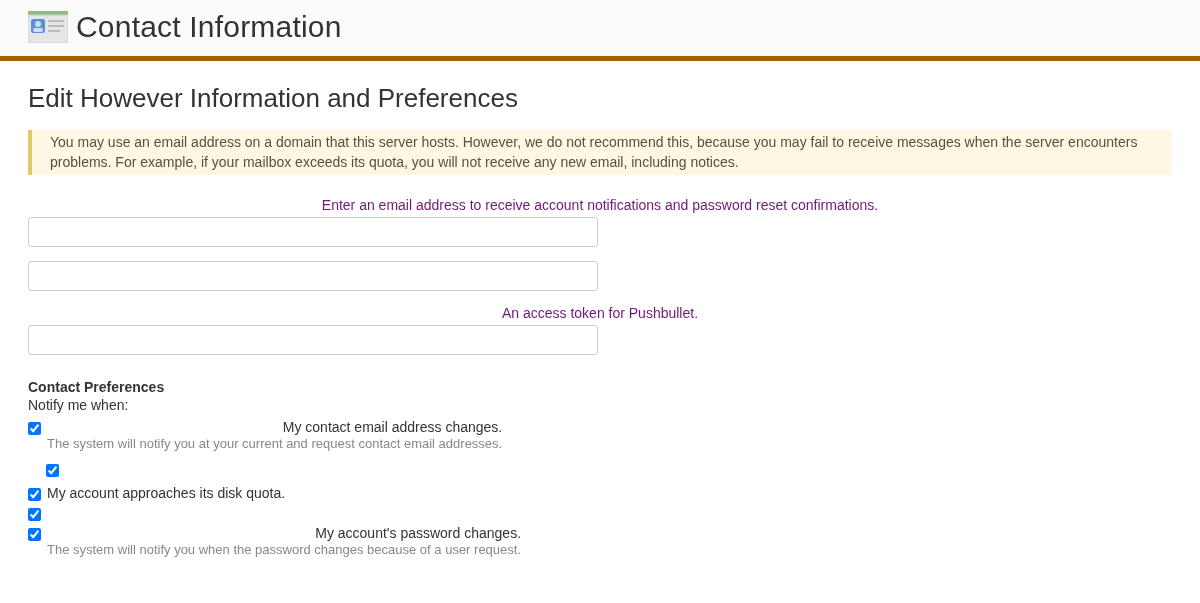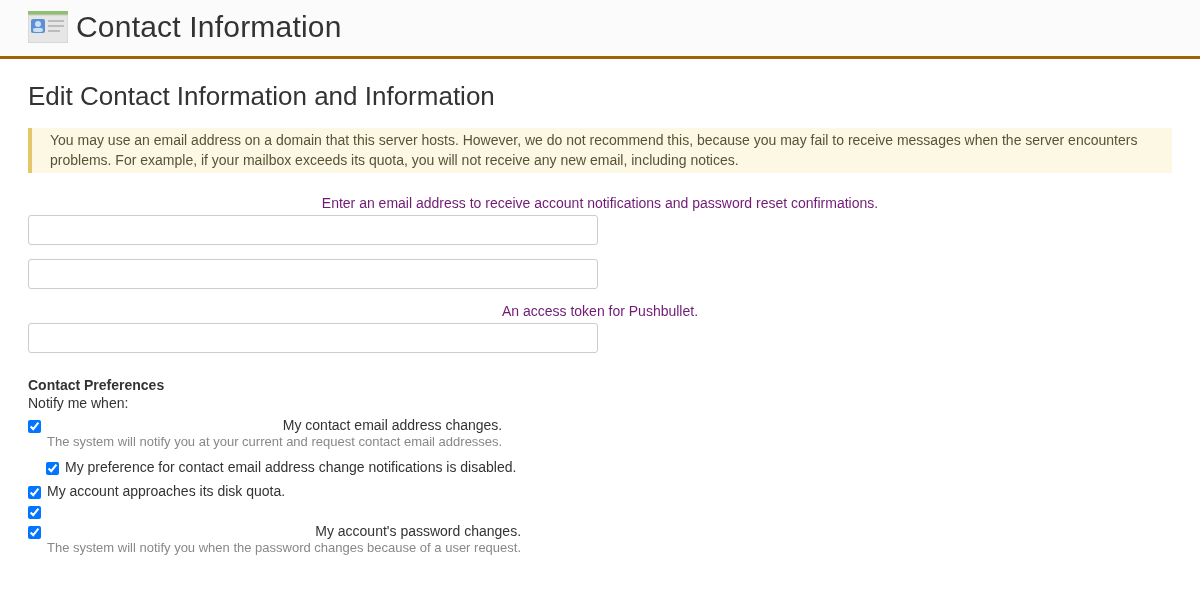--- a/index.html
+++ b/index.html
@@ -9,21 +9,21 @@
     font-family: -apple-system, "Segoe UI", "Helvetica Neue", Arial, sans-serif;
     font-size: 14px;
     color: #333;
     background: #fff;
     width: 1200px;
   }
   .page-header {
     display: flex;
     align-items: center;
     padding: 10px 28px 12px 28px;
-    border-bottom: 3px solid #a16207;
+    border-bottom: 5px solid #a16207;
     background: #fbfbfb;
   }
   .page-header .page-icon {
     width: 40px;
     height: 32px;
     margin-right: 8px;
     flex: 0 0 auto;
   }
   .page-header h1 {
     margin: 0;
@@ -118,21 +118,21 @@
       <rect x="20" y="9" width="16" height="2" fill="#bbb"></rect>
       <rect x="20" y="14" width="16" height="2" fill="#bbb"></rect>
       <rect x="20" y="19" width="12" height="2" fill="#bbb"></rect>
     </svg>
   </span>
   <h1>Contact Information</h1>
 </div>
 
 <div class="content">
 
-  <h2 class="sub-header">Edit Contact Information and Information</h2>
+  <h2 class="sub-header">Edit However Information and Preferences</h2>
 
   <div class="notice-box">You may use an email address on a domain that this server hosts. However, we do not recommend this, because you may fail to receive messages when the server encounters problems. For example, if your mailbox exceeds its quota, you will not receive any new email, including notices.</div>
 
   <div class="form-group">
     <label class="form-label">Enter an email address to receive account notifications and password reset confirmations.</label>
     <input type="text" class="text-input" value="" style="">
   </div>
 
   <div class="form-group">
     <input type="text" class="text-input" value="" style="">
@@ -149,23 +149,20 @@
   <div id="prefs-list">
       <div class="pref-item">
         <input type="checkbox" checked="" style="">
         <div class="pref-text">
           <div class="main-line">My contact email address changes.</div>
           <div class="sub-line">The system will notify you at your current and request contact email addresses.</div>
         </div>
       </div>
       <div class="pref-item sub">
         <input type="checkbox" checked="" style="">
-        <div class="pref-text">
-          <div class="main-line">My preference for contact email address change notifications is disabled.</div>
-        </div>
       </div>
       <div class="pref-item">
         <input type="checkbox" checked="" style="">
         <div class="pref-text">
           <div class="main-line">My account approaches its disk quota.</div>
         </div>
       </div>
       <div class="pref-item">
         <input type="checkbox" checked="" style="">
       </div>

